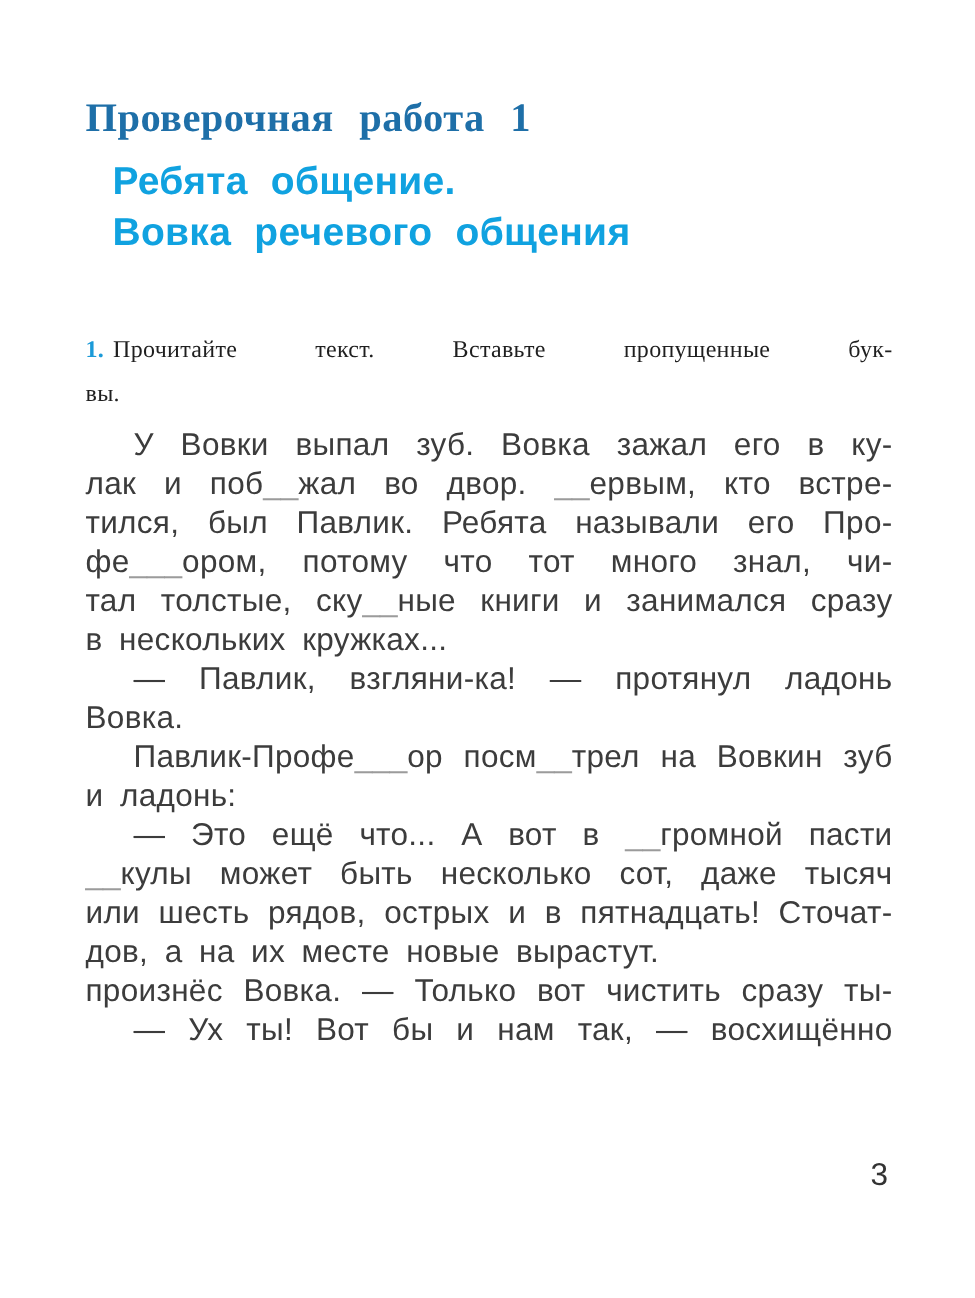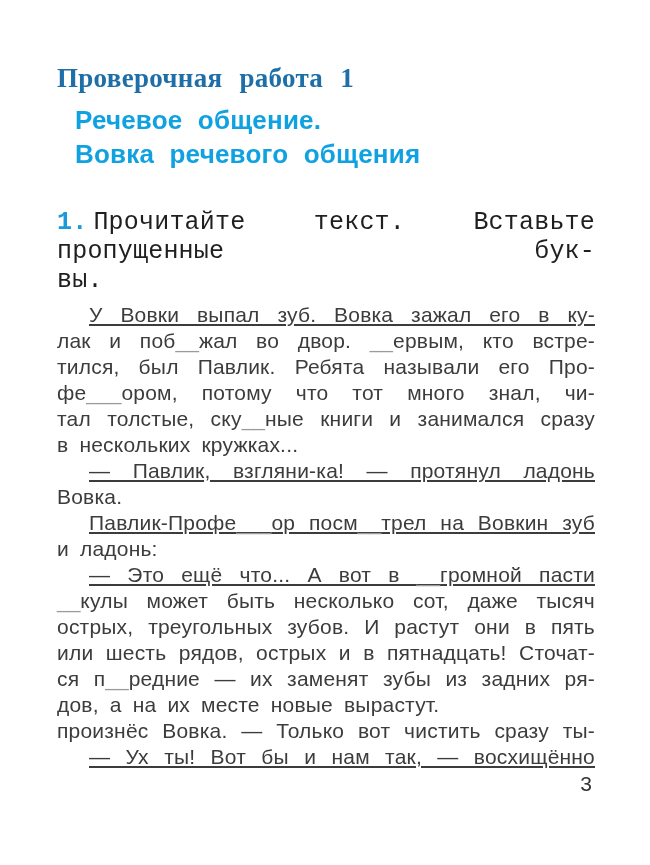--- a/index.html
+++ b/index.html
@@ -36,23 +36,23 @@
     font-size: 26px;
     font-weight: bold;
     line-height: 34px;
     color: var(--subtitle-cyan, #10A2E0);
     word-spacing: 8px;
     letter-spacing: 0.2px;
   }
 
   
   .exercise {
-    margin-top: 37px;
-    font-family: Liberation Mono, monospace;
-    font-size: 25px;
+    margin-top: 48px;
+    font-family: Liberation Serif, serif;
+    font-size: 16px;
     line-height: 29px;
     color: var(--instruction-text, #1f1f1f);
     letter-spacing: 0.2px;
   }
   .ex-num {
     color: var(--exercise-number-blue, #1B9AD8);
     font-weight: bold;
     padding-right: 6px;
   }
 
@@ -72,21 +72,20 @@
   .line.justify {
     text-align-last: justify;
   }
   .line.last {
     text-align: left;
     text-align-last: left;
     word-spacing: 5px;
   }
   .line.indent {
     text-indent: 32px;
-    text-decoration: underline;
   }
   .blank {
     color: var(--blank-gray, #9b9b9b);
     letter-spacing: 0;
   }
 
   .page-number {
     position: absolute;
     top: 772px;
     right: 58px;
@@ -96,21 +95,21 @@
   }
 </style>
 </head>
 <body>
 
 <div class="page">
 
   <div class="work-title">Проверочная работа 1</div>
 
   <div class="topic">
-    <div class="topic-line">Речевое общение.</div>
+    <div class="topic-line">Ребята общение.</div>
     <div class="topic-line">Вовка речевого общения</div>
   </div>
 
   <div class="exercise">
     <div class="line justify">
       <span class="ex-num">1.</span><span>Прочитайте текст. Вставьте пропущенные бук-</span>
     </div>
     <div class="line last">вы.</div>
   </div>
 
@@ -120,23 +119,21 @@
       <div class="line justify">тился, был Павлик. Ребята называли его Про-</div>
       <div class="line justify">фе<span class="blank">___</span>ором, потому что тот много знал, чи-</div>
       <div class="line justify">тал толстые, ску<span class="blank">__</span>ные книги и занимался сразу</div>
       <div class="line last">в нескольких кружках...</div>
       <div class="line justify indent">— Павлик, взгляни-ка! — протянул ладонь</div>
       <div class="line last">Вовка.</div>
       <div class="line justify indent">Павлик-Профе<span class="blank">___</span>ор посм<span class="blank">__</span>трел на Вовкин зуб</div>
       <div class="line last">и ладонь:</div>
       <div class="line justify indent">— Это ещё что... А вот в <span class="blank">__</span>громной пасти</div>
       <div class="line justify"><span class="blank">__</span>кулы может быть несколько сот, даже тысяч</div>
-      <div class="line justify">острых, треугольных зубов. И растут они в пять</div>
       <div class="line justify">или шесть рядов, острых и в пятнадцать! Сточат-</div>
-      <div class="line justify">ся п<span class="blank">__</span>редние — их заменят зубы из задних ря-</div>
       <div class="line last">дов, а на их месте новые вырастут.</div>
       <div class="line justify">произнёс Вовка. — Только вот чистить сразу ты-</div>
       <div class="line justify indent">— Ух ты! Вот бы и нам так, — восхищённо</div>
     </div>
 
   <div class="page-number">3</div>
 
 </div>
 
 </body></html>

